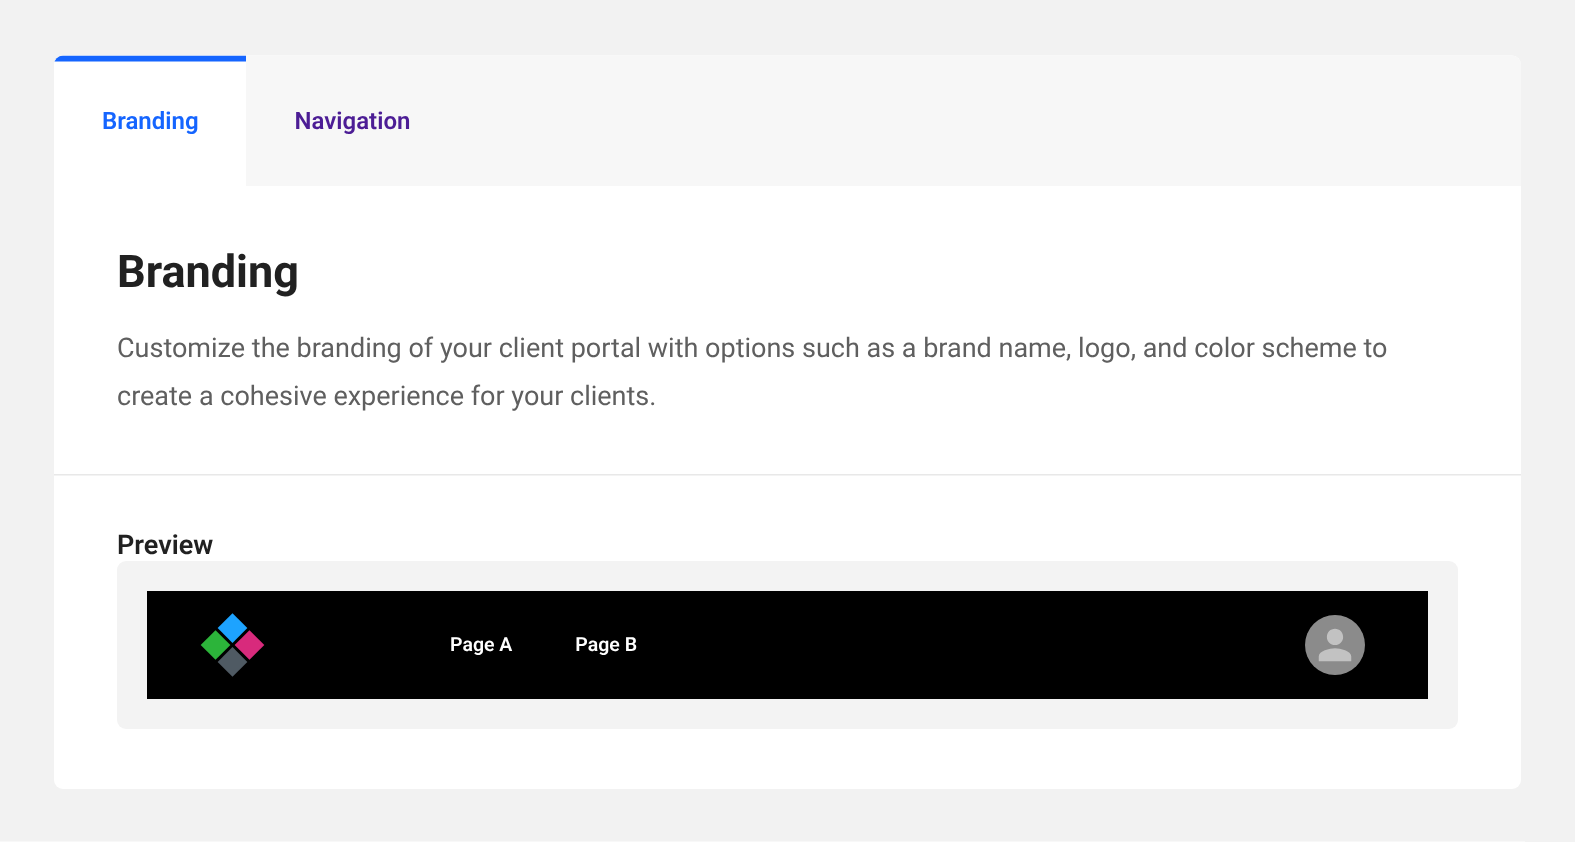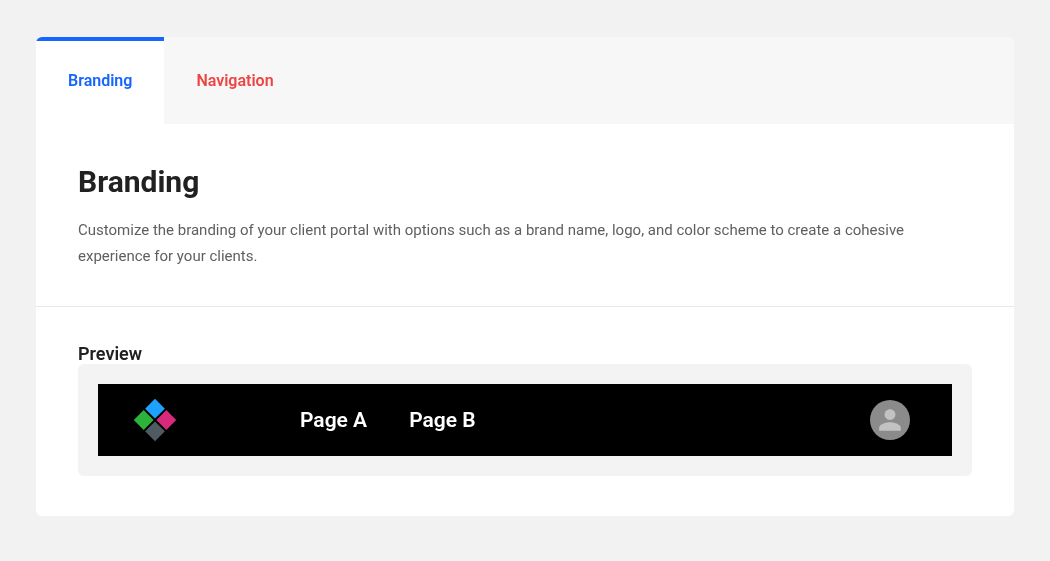--- a/index.html
+++ b/index.html
@@ -18,21 +18,21 @@
     overflow: hidden;
   }
   .tabs {
     display: flex;
     background: #f7f7f7;
   }
   .tab {
     padding: 34px 32px;
     font-size: 16px;
     font-weight: 600;
-    color: #ef4444;
+    color: #4c1d95;
     cursor: pointer;
     position: relative;
   }
   .tab.active {
     background: #fff;
     color: #1565ff;
   }
   .tab.active::before {
     content: "";
     position: absolute;
@@ -43,21 +43,21 @@
   .section {
     padding: 40px 42px 36px 42px;
     border-bottom: 1px solid #e8e8e8;
   }
   .page-title {
     font-size: 30px;
     font-weight: 700;
     margin-bottom: 18px;
   }
   .page-desc {
-    font-size: 15px;
+    font-size: 18px;
     line-height: 1.75;
     color: #5f5f5f;
     max-width: 900px;
   }
   .preview-section {
     padding: 36px 42px 40px 42px;
   }
   .preview-label {
     font-size: 18px;
     font-weight: 600;
@@ -83,21 +83,21 @@
     margin-right: 130px;
   }
   .logo .q { position: absolute; width: 14px; height: 14px; }
   .logo .q1 { top: 0; left: 0; background: #1da3ff; }
   .logo .q2 { top: 0; right: 0; background: #d82a7c; }
   .logo .q3 { bottom: 0; right: 0; background: #4f5a63; }
   .logo .q4 { bottom: 0; left: 0; background: #2cb43a; }
   .nav-links { display: flex; gap: 42px; }
   .nav-link {
     color: #fff;
-    font-size: 21px;
+    font-size: 13px;
     font-weight: 600;
   }
   .avatar {
     position: absolute;
     right: 42px;
     width: 40px;
     height: 40px;
     border-radius: 50%;
     background: #8b8b8b;
     display: flex;

